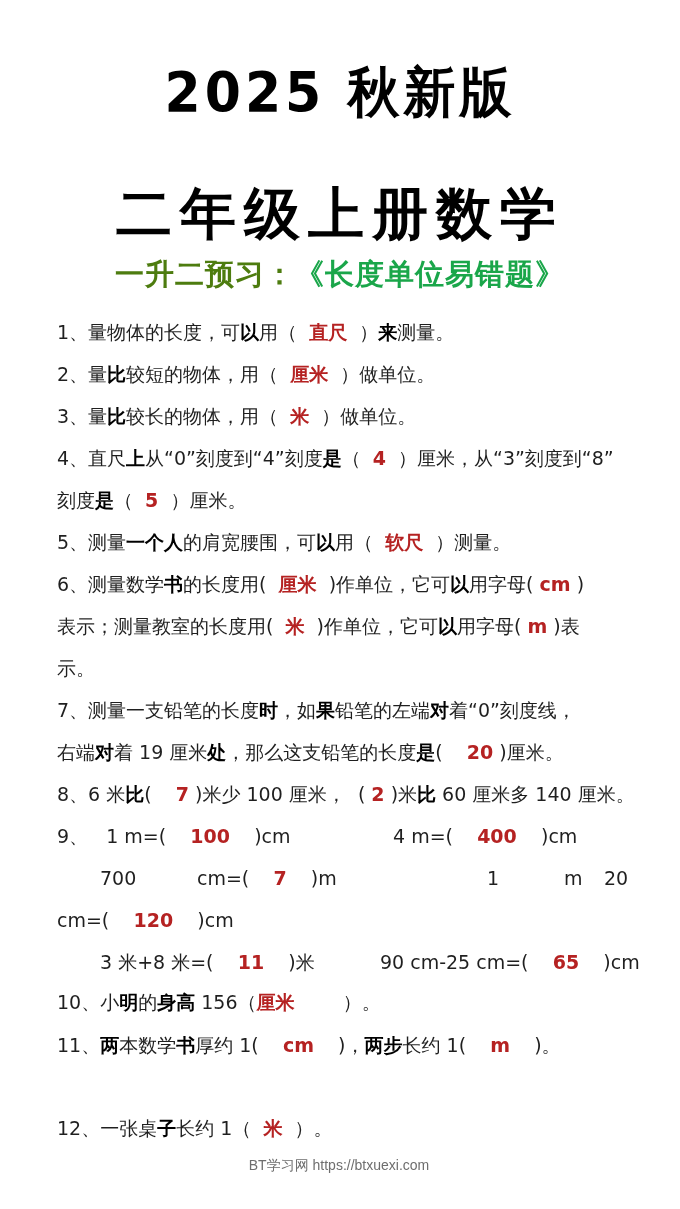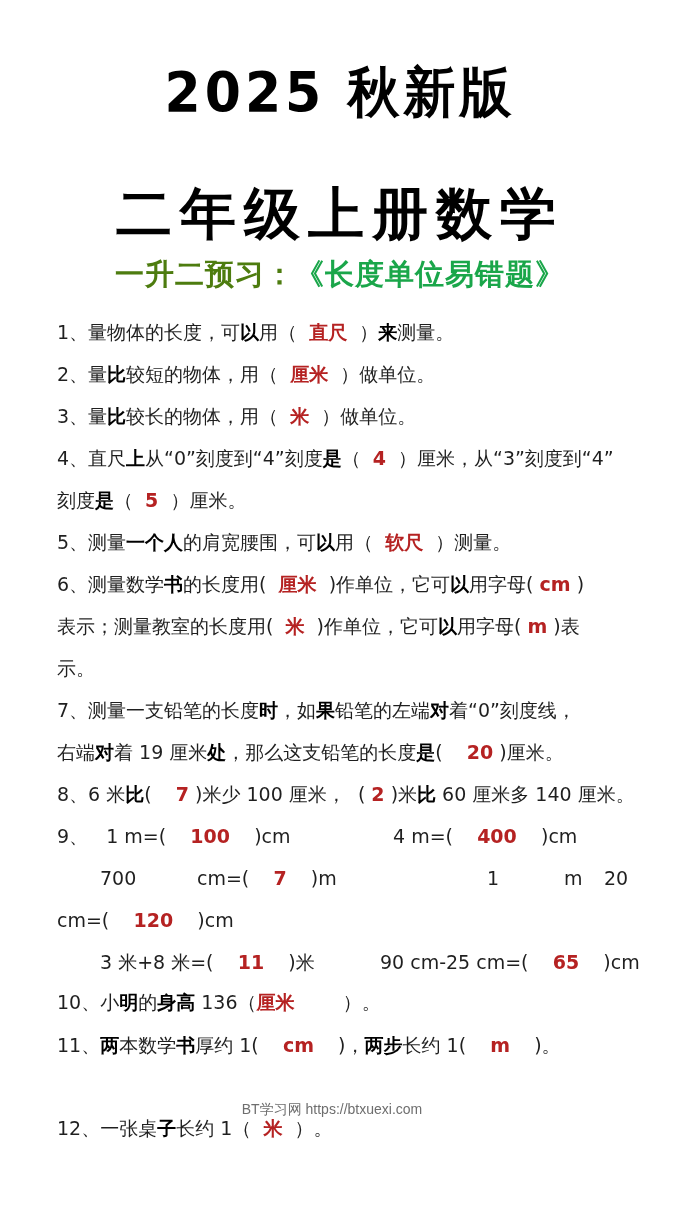--- a/index.html
+++ b/index.html
@@ -21,38 +21,38 @@
   }
   .sub-blue { color: #4d7c0f; }
   .sub-green { color: #1aa64a; }
   .line {
     position: absolute; left: 57px; font-size: 19px; line-height: 26px;
     white-space: pre; color: #1f1f1f;
   }
   .b { font-weight: bold; color: #000; }
   .ans { color: #b52222; font-weight: bold; }
   .footer {
-    position: absolute; top: 1101px; left: 0; width: 664px; text-align: center;
-    font-size: 14px; color: #6e6e6e; font-family: "Liberation Sans", sans-serif;
+    position: absolute; top: 1157px; left: 0; width: 664px; text-align: center;
+    font-size: 14px; color: #6e6e6e; font-family: "Liberation Sans", sans-serif; padding-left: 7px;
   }
 </style>
 </head>
 <body>
 
 <div class="title title1">2025 秋新版</div>
 <div class="title title2">二年级上册数学</div>
 <div class="subtitle"><span class="sub-blue">一升二预习：</span><span class="sub-green">《长度单位易错题》</span></div>
 
 <div class="line" style="top:319px"><span>1、量物体的长度，可</span><span class="b">以</span><span>用（  </span><span class="ans">直尺</span><span>  ）</span><span class="b">来</span><span>测量。</span></div>
 
 <div class="line" style="top:361px"><span>2、量</span><span class="b">比</span><span>较短的物体，用（  </span><span class="ans">厘米</span><span>  ）做单位。</span></div>
 
 <div class="line" style="top:403px"><span>3、量</span><span class="b">比</span><span>较长的物体，用（  </span><span class="ans">米</span><span>  ）做单位。</span></div>
 
-<div class="line" style="top:445px"><span>4、直尺</span><span class="b">上</span><span>从“0”刻度到“4”刻度</span><span class="b">是</span><span>（  </span><span class="ans">4</span><span>  ）厘米，从“3”刻度到“4”</span></div>
+<div class="line" style="top:445px"><span>4、直尺</span><span class="b">上</span><span>从“0”刻度到“4”刻度</span><span class="b">是</span><span>（  </span><span class="ans">4</span><span>  ）厘米，从“3”刻度到“8”</span></div>
 <div class="line" style="top:487px"><span>刻度</span><span class="b">是</span><span>（  </span><span class="ans">5</span><span>  ）厘米。</span></div>
 
 <div class="line" style="top:529px"><span>5、测量</span><span class="b">一个人</span><span>的肩宽腰围，可</span><span class="b">以</span><span>用（  </span><span class="ans">软尺</span><span>  ）测量。</span></div>
 
 <div class="line" style="top:571px"><span>6、测量数学</span><span class="b">书</span><span>的长度用(  </span><span class="ans">厘米</span><span>  )作单位，它可</span><span class="b">以</span><span>用字母( </span><span class="ans">cm</span><span> )</span></div>
 <div class="line" style="top:613px"><span>表示；测量教室的长度用(  </span><span class="ans">米</span><span>  )作单位，它可</span><span class="b">以</span><span>用字母( </span><span class="ans">m</span><span> )表</span></div>
 <div class="line" style="top:655px"><span>示。</span></div>
 
 <div class="line" style="top:697px"><span>7、测量一支铅笔的长度</span><span class="b">时</span><span>，如</span><span class="b">果</span><span>铅笔的左端</span><span class="b">对</span><span>着“0”刻度线，</span></div>
 <div class="line" style="top:739px"><span>右端</span><span class="b">对</span><span>着 19 厘米</span><span class="b">处</span><span>，那么这支铅笔的长度</span><span class="b">是</span><span>(    </span><span class="ans">20</span><span> )厘米。</span></div>
@@ -63,19 +63,19 @@
 <div class="line" style="top:823px; left:393px"><span>4 m=(    </span><span class="ans">400</span><span>    )cm</span></div>
 <div class="line" style="top:865px; left:100px"><span>700</span></div>
 <div class="line" style="top:865px; left:197px"><span>cm=(    </span><span class="ans">7</span><span>    )m</span></div>
 <div class="line" style="top:865px; left:487px"><span>1</span></div>
 <div class="line" style="top:865px; left:564px"><span>m</span></div>
 <div class="line" style="top:865px; left:604px"><span>20</span></div>
 <div class="line" style="top:907px"><span>cm=(    </span><span class="ans">120</span><span>    )cm</span></div>
 <div class="line" style="top:949px; left:100px"><span>3 米+8 米=(    </span><span class="ans">11</span><span>    )米</span></div>
 <div class="line" style="top:949px; left:380px"><span>90 cm-25 cm=(    </span><span class="ans">65</span><span>    )cm</span></div>
 
-<div class="line" style="top:989px"><span>10、小</span><span class="b">明</span><span>的</span><span class="b">身高</span><span> 136（</span><span class="ans">厘米</span><span>        ）。</span></div>
+<div class="line" style="top:989px"><span>10、小</span><span class="b">明</span><span>的</span><span class="b">身高</span><span> 156（</span><span class="ans">厘米</span><span>        ）。</span></div>
 
 <div class="line" style="top:1032px"><span>11、</span><span class="b">两</span><span>本数学</span><span class="b">书</span><span>厚约 1(    </span><span class="ans">cm</span><span>    )，</span><span class="b">两步</span><span>长约 1(    </span><span class="ans">m</span><span>    )。</span></div>
 
 <div class="line" style="top:1115px"><span>12、一张桌</span><span class="b">子</span><span>长约 1（  </span><span class="ans">米</span><span>  ）。</span></div>
 
 <div class="footer">BT学习网 https://btxuexi.com</div>
 
 </body></html>

